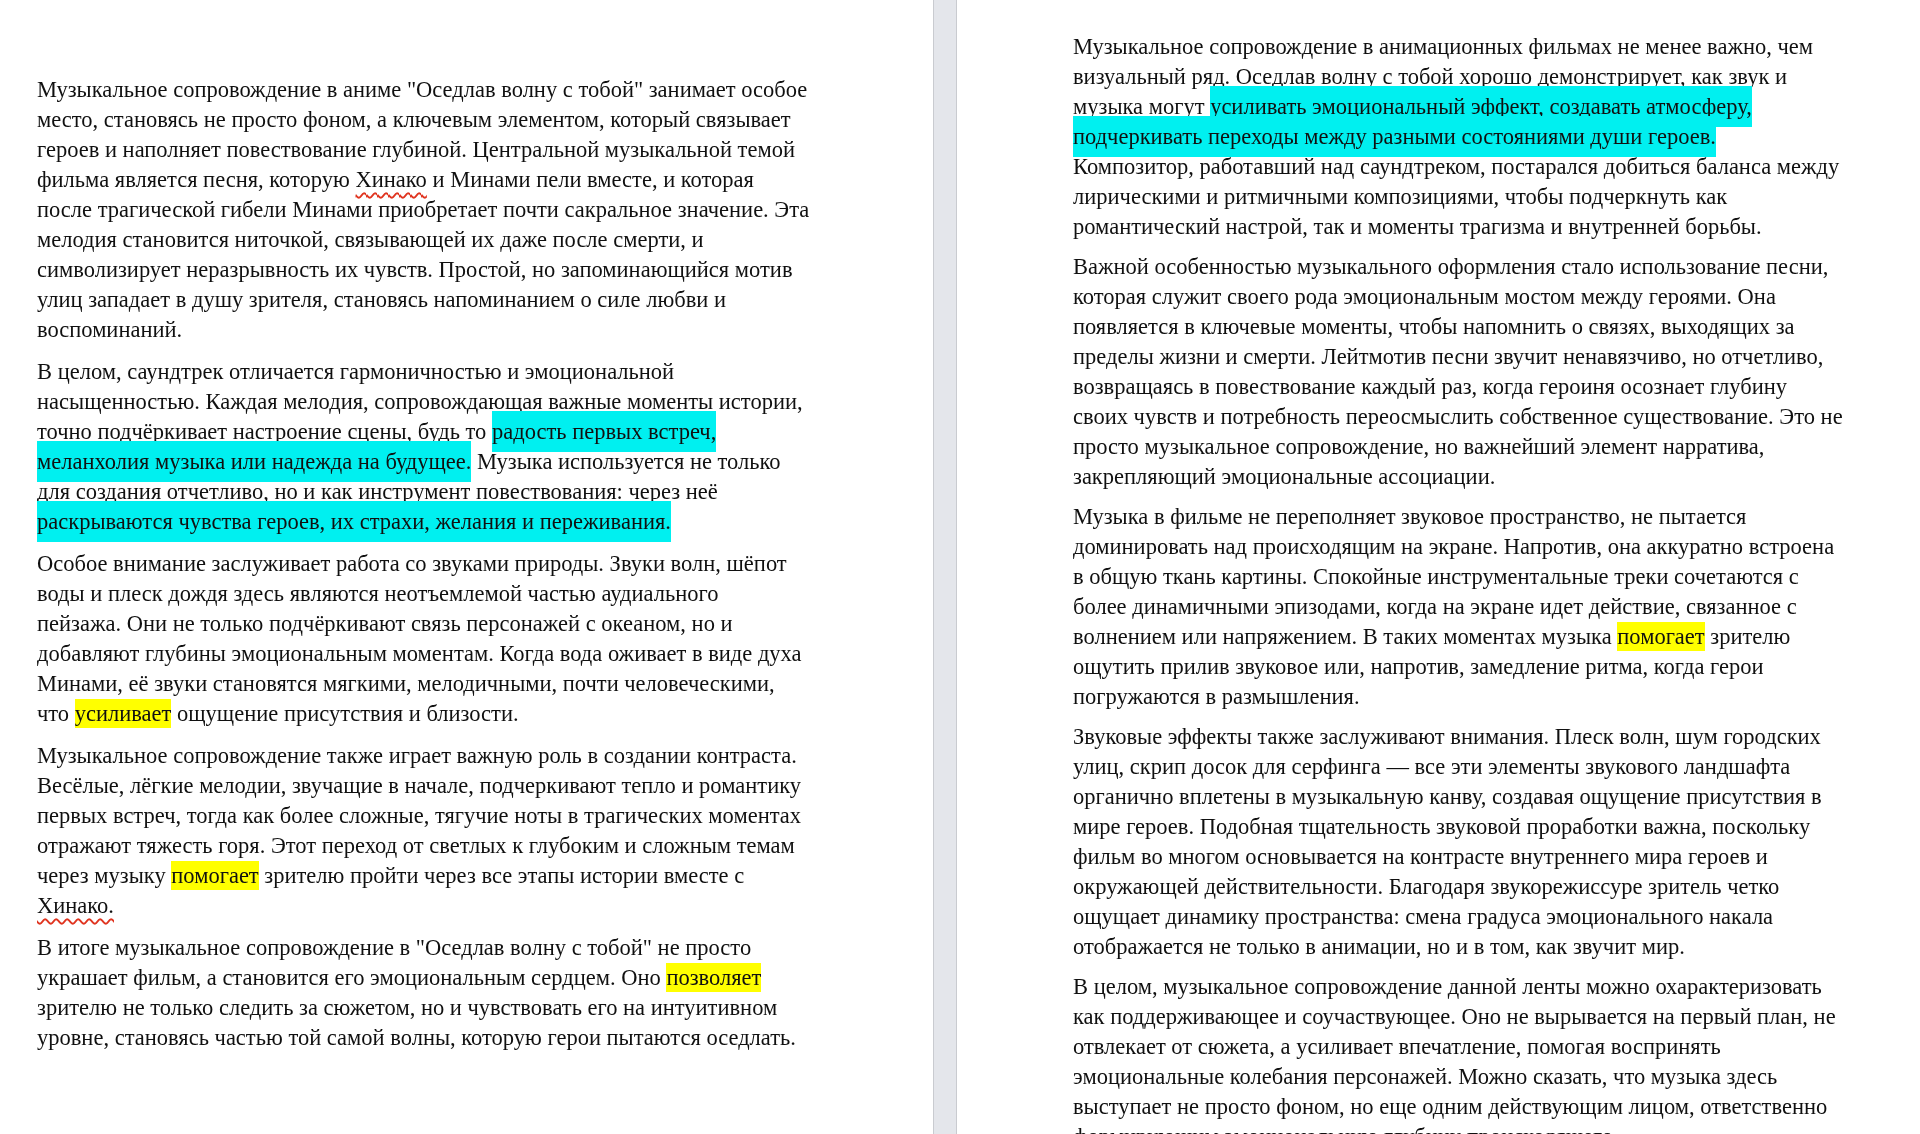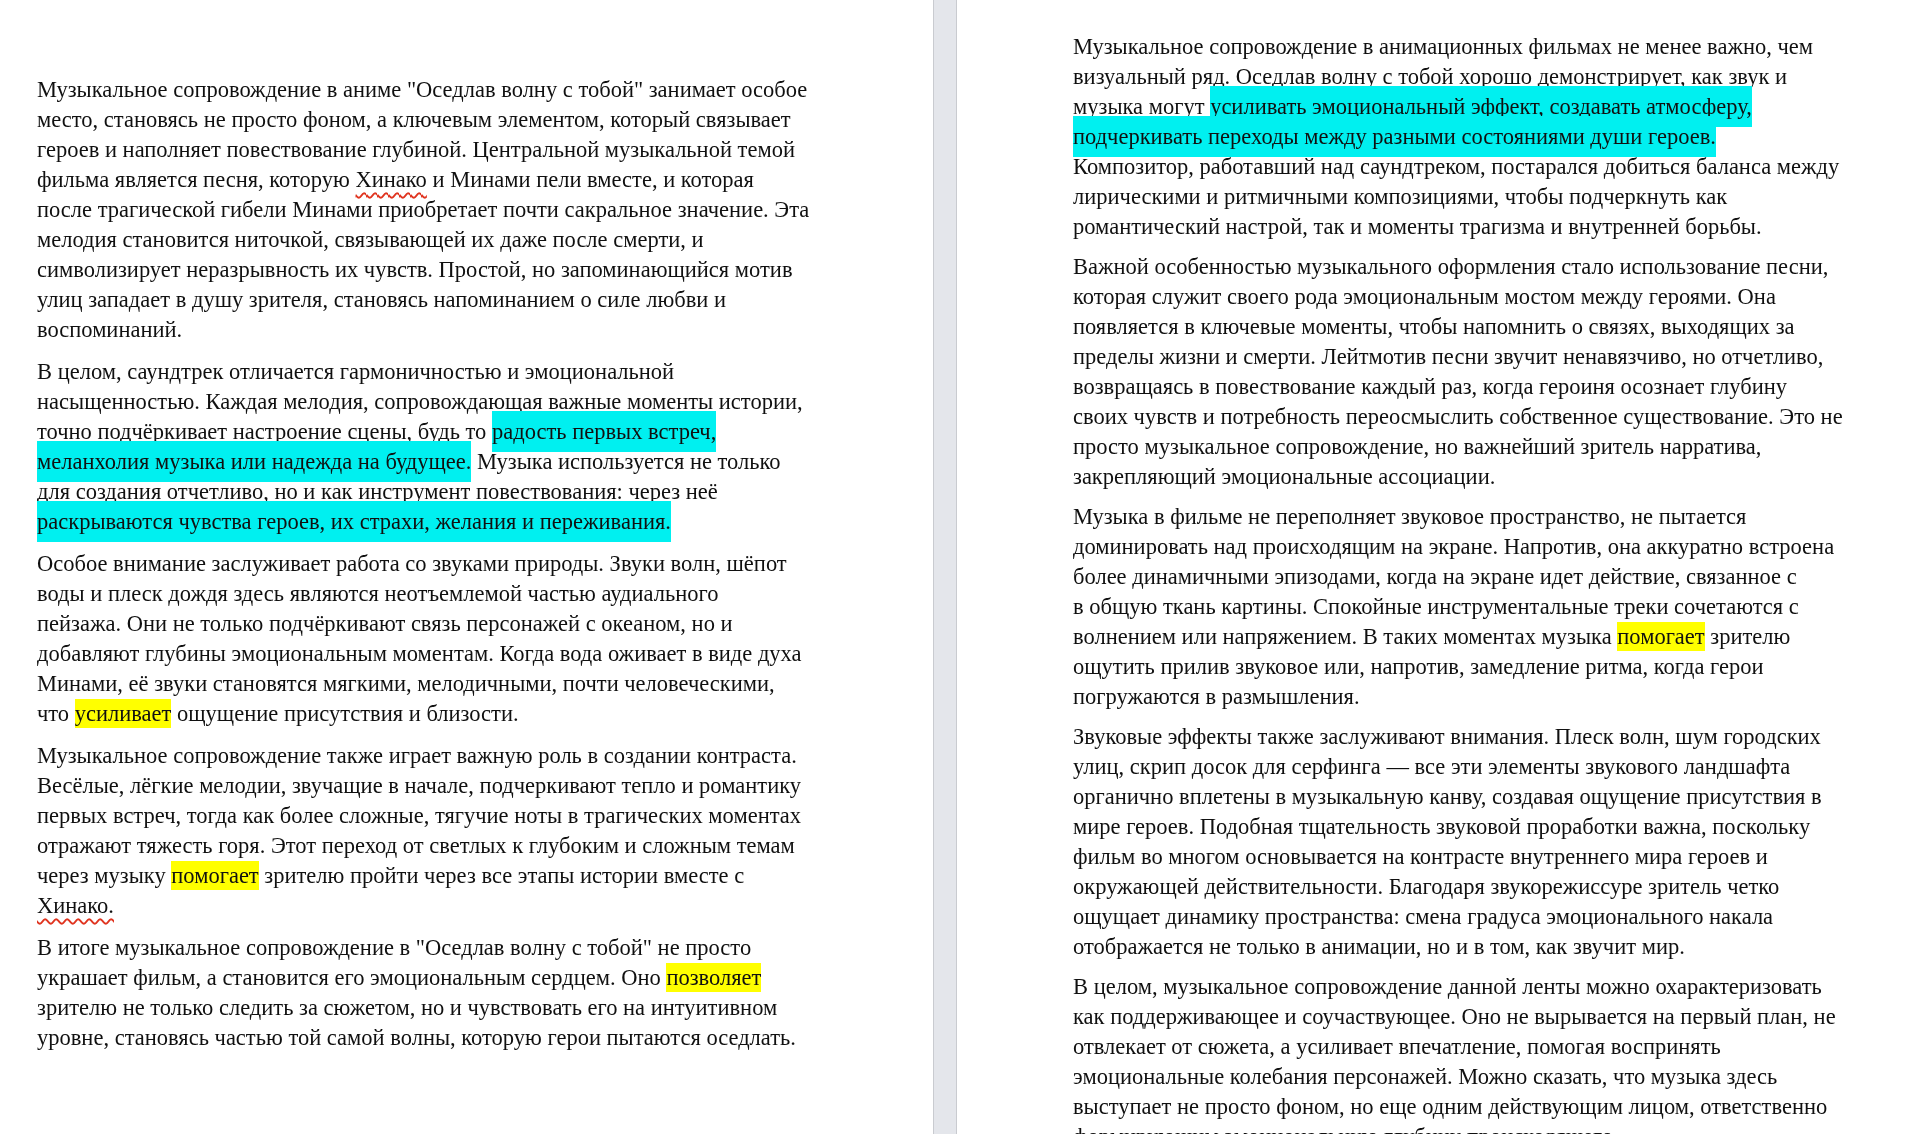--- a/index.html
+++ b/index.html
@@ -112,28 +112,28 @@
       <div class="line"><span>лирическими и ритмичными композициями, чтобы подчеркнуть как</span></div>
       <div class="line"><span>романтический настрой, так и моменты трагизма и внутренней борьбы.</span></div>
     </div>
     <div class="para">
       <div class="line"><span>Важной особенностью музыкального оформления стало использование песни,</span></div>
       <div class="line"><span>которая служит своего рода эмоциональным мостом между героями. Она</span></div>
       <div class="line"><span>появляется в ключевые моменты, чтобы напомнить о связях, выходящих за</span></div>
       <div class="line"><span>пределы жизни и смерти. Лейтмотив песни звучит ненавязчиво, но отчетливо,</span></div>
       <div class="line"><span>возвращаясь в повествование каждый раз, когда героиня осознает глубину</span></div>
       <div class="line"><span>своих чувств и потребность переосмыслить собственное существование. Это не</span></div>
-      <div class="line"><span>просто музыкальное сопровождение, но важнейший зритель нарратива,</span></div>
+      <div class="line"><span>просто музыкальное сопровождение, но важнейший элемент нарратива,</span></div>
       <div class="line"><span>закрепляющий эмоциональные ассоциации.</span></div>
     </div>
     <div class="para">
       <div class="line"><span>Музыка в фильме не переполняет звуковое пространство, не пытается</span></div>
       <div class="line"><span>доминировать над происходящим на экране. Напротив, она аккуратно встроена</span></div>
+      <div class="line"><span>в общую ткань картины. Спокойные инструментальные треки сочетаются с</span></div>
       <div class="line"><span>более динамичными эпизодами, когда на экране идет действие, связанное с</span></div>
-      <div class="line"><span>в общую ткань картины. Спокойные инструментальные треки сочетаются с</span></div>
       <div class="line"><span>волнением или напряжением. В таких моментах музыка </span><span class="hl-yellow">помогает</span><span> зрителю</span></div>
       <div class="line"><span>ощутить прилив звуковое или, напротив, замедление ритма, когда герои</span></div>
       <div class="line"><span>погружаются в размышления.</span></div>
     </div>
     <div class="para">
       <div class="line"><span>Звуковые эффекты также заслуживают внимания. Плеск волн, шум городских</span></div>
       <div class="line"><span>улиц, скрип досок для серфинга — все эти элементы звукового ландшафта</span></div>
       <div class="line"><span>органично вплетены в музыкальную канву, создавая ощущение присутствия в</span></div>
       <div class="line"><span>мире героев. Подобная тщательность звуковой проработки важна, поскольку</span></div>
       <div class="line"><span>фильм во многом основывается на контрасте внутреннего мира героев и</span></div>

